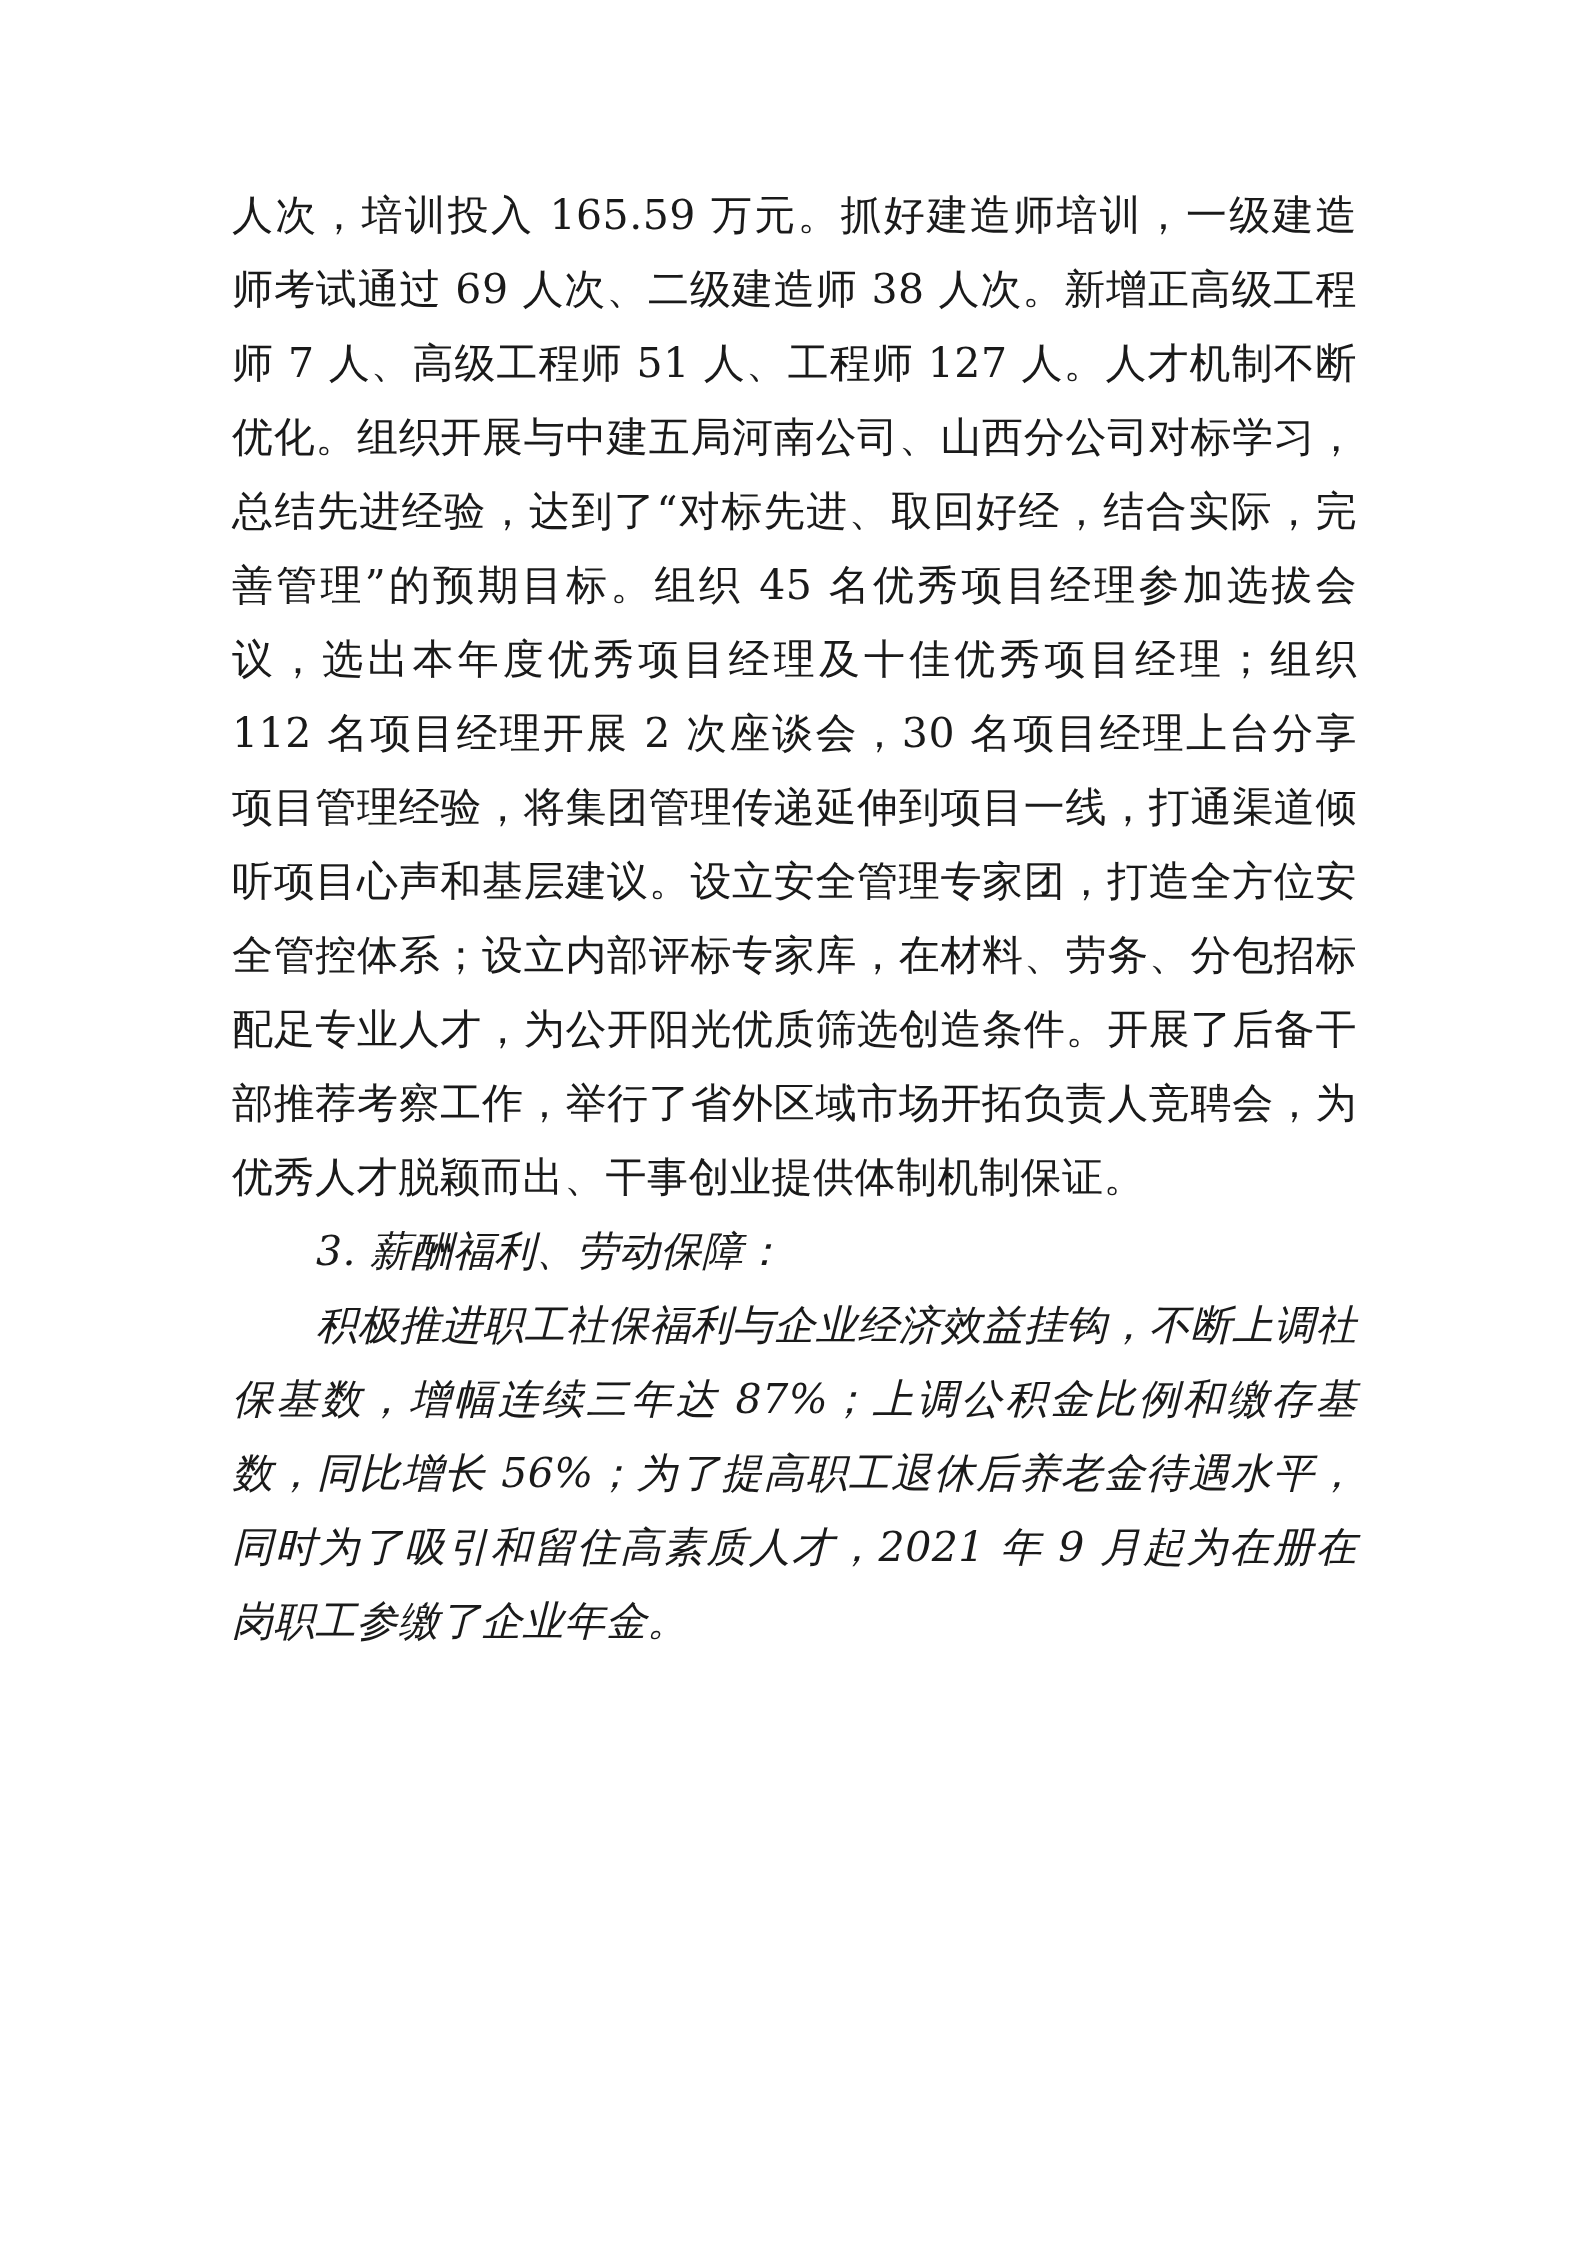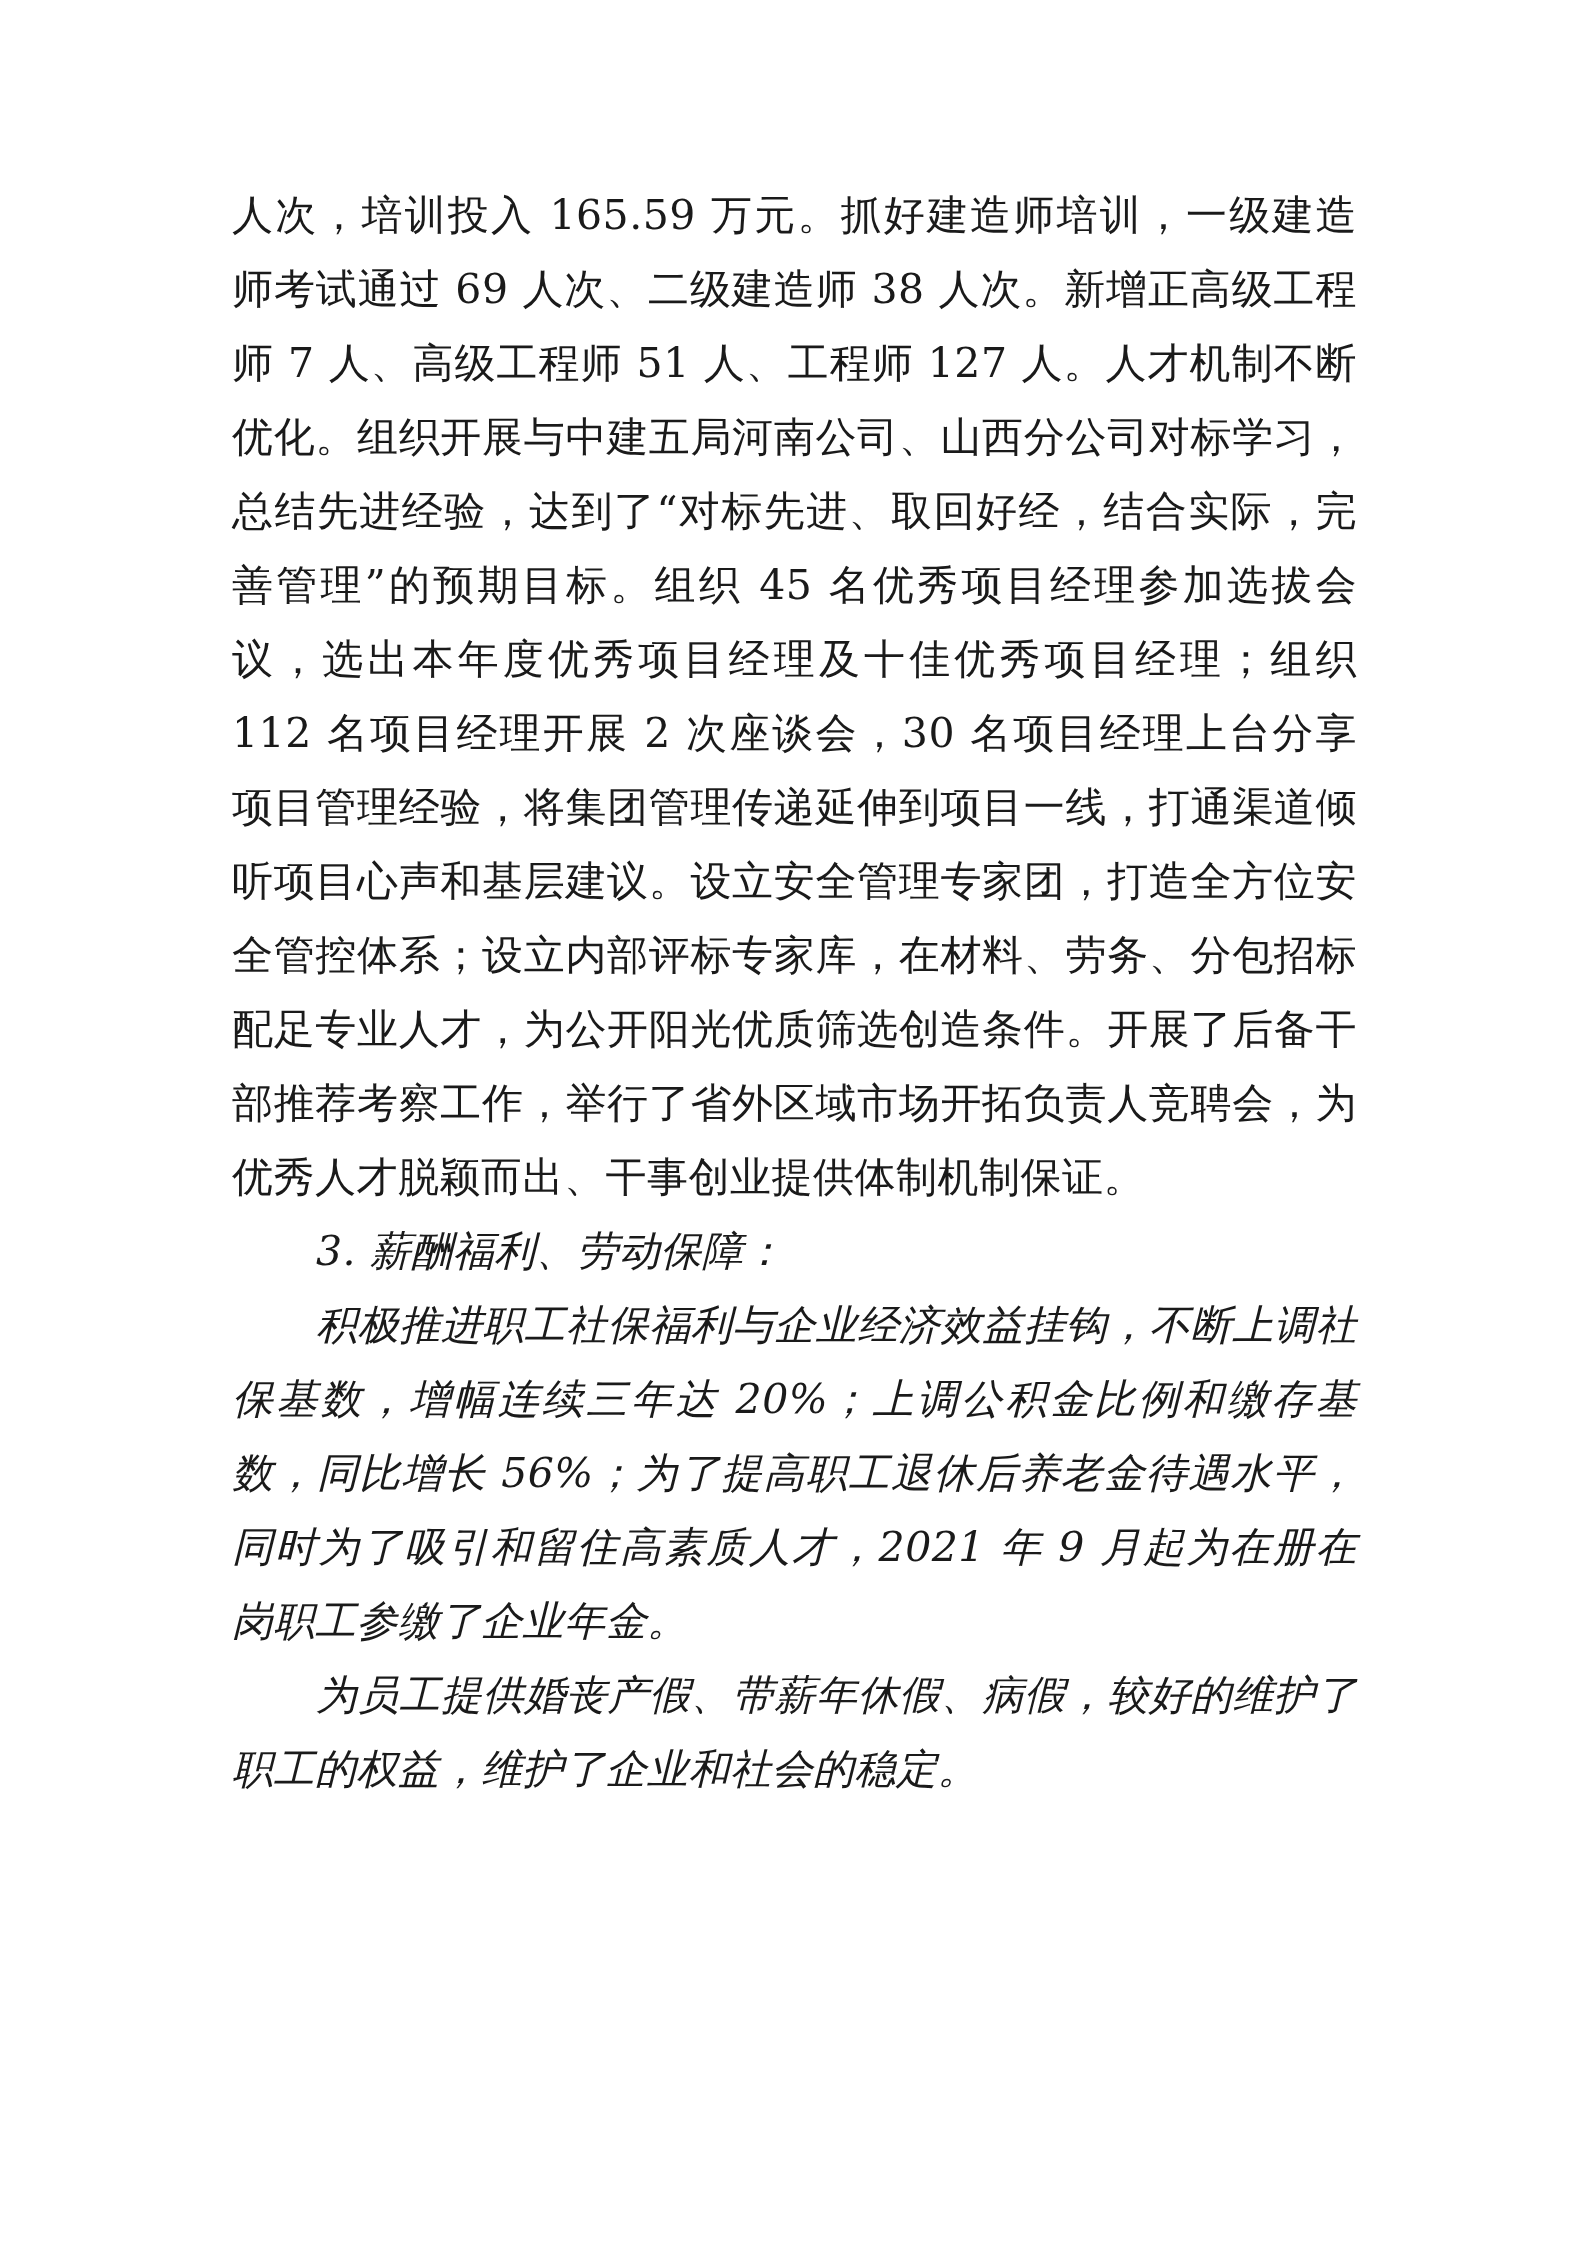--- a/index.html
+++ b/index.html
@@ -41,16 +41,15 @@
     font-style: italic;
   }
 </style>
 </head>
 <body>
 
 <div class="page">
   <div class="content">
     <p class="para">人次，培训投入 165.59 万元。抓好建造师培训，一级建造师考试通过 69 人次、二级建造师 38 人次。新增正高级工程师 7 人、高级工程师 51 人、工程师 127 人。人才机制不断优化。组织开展与中建五局河南公司、山西分公司对标学习，总结先进经验，达到了“对标先进、取回好经，结合实际，完善管理”的预期目标。组织 45 名优秀项目经理参加选拔会议，选出本年度优秀项目经理及十佳优秀项目经理；组织 112 名项目经理开展 2 次座谈会，30 名项目经理上台分享项目管理经验，将集团管理传递延伸到项目一线，打通渠道倾听项目心声和基层建议。设立安全管理专家团，打造全方位安全管控体系；设立内部评标专家库，在材料、劳务、分包招标配足专业人才，为公开阳光优质筛选创造条件。开展了后备干部推荐考察工作，举行了省外区域市场开拓负责人竞聘会，为优秀人才脱颖而出、干事创业提供体制机制保证。</p>
     <p class="para indent">3. 薪酬福利、劳动保障：</p>
-    <p class="para indent">积极推进职工社保福利与企业经济效益挂钩，不断上调社保基数，增幅连续三年达 20%；上调公积金比例和缴存基数，同比增长 56%；为了提高职工退休后养老金待遇水平，同时为了吸引和留住高素质人才，2021 年 9 月起为在册在岗职工参缴了企业年金。</p>
-    <p class="para indent">为员工提供婚丧产假、带薪年休假、病假，较好的维护了职工的权益，维护了企业和社会的稳定。</p>
+    <p class="para indent">积极推进职工社保福利与企业经济效益挂钩，不断上调社保基数，增幅连续三年达 87%；上调公积金比例和缴存基数，同比增长 56%；为了提高职工退休后养老金待遇水平，同时为了吸引和留住高素质人才，2021 年 9 月起为在册在岗职工参缴了企业年金。</p>
   </div>
 </div>
 
 </body></html>

